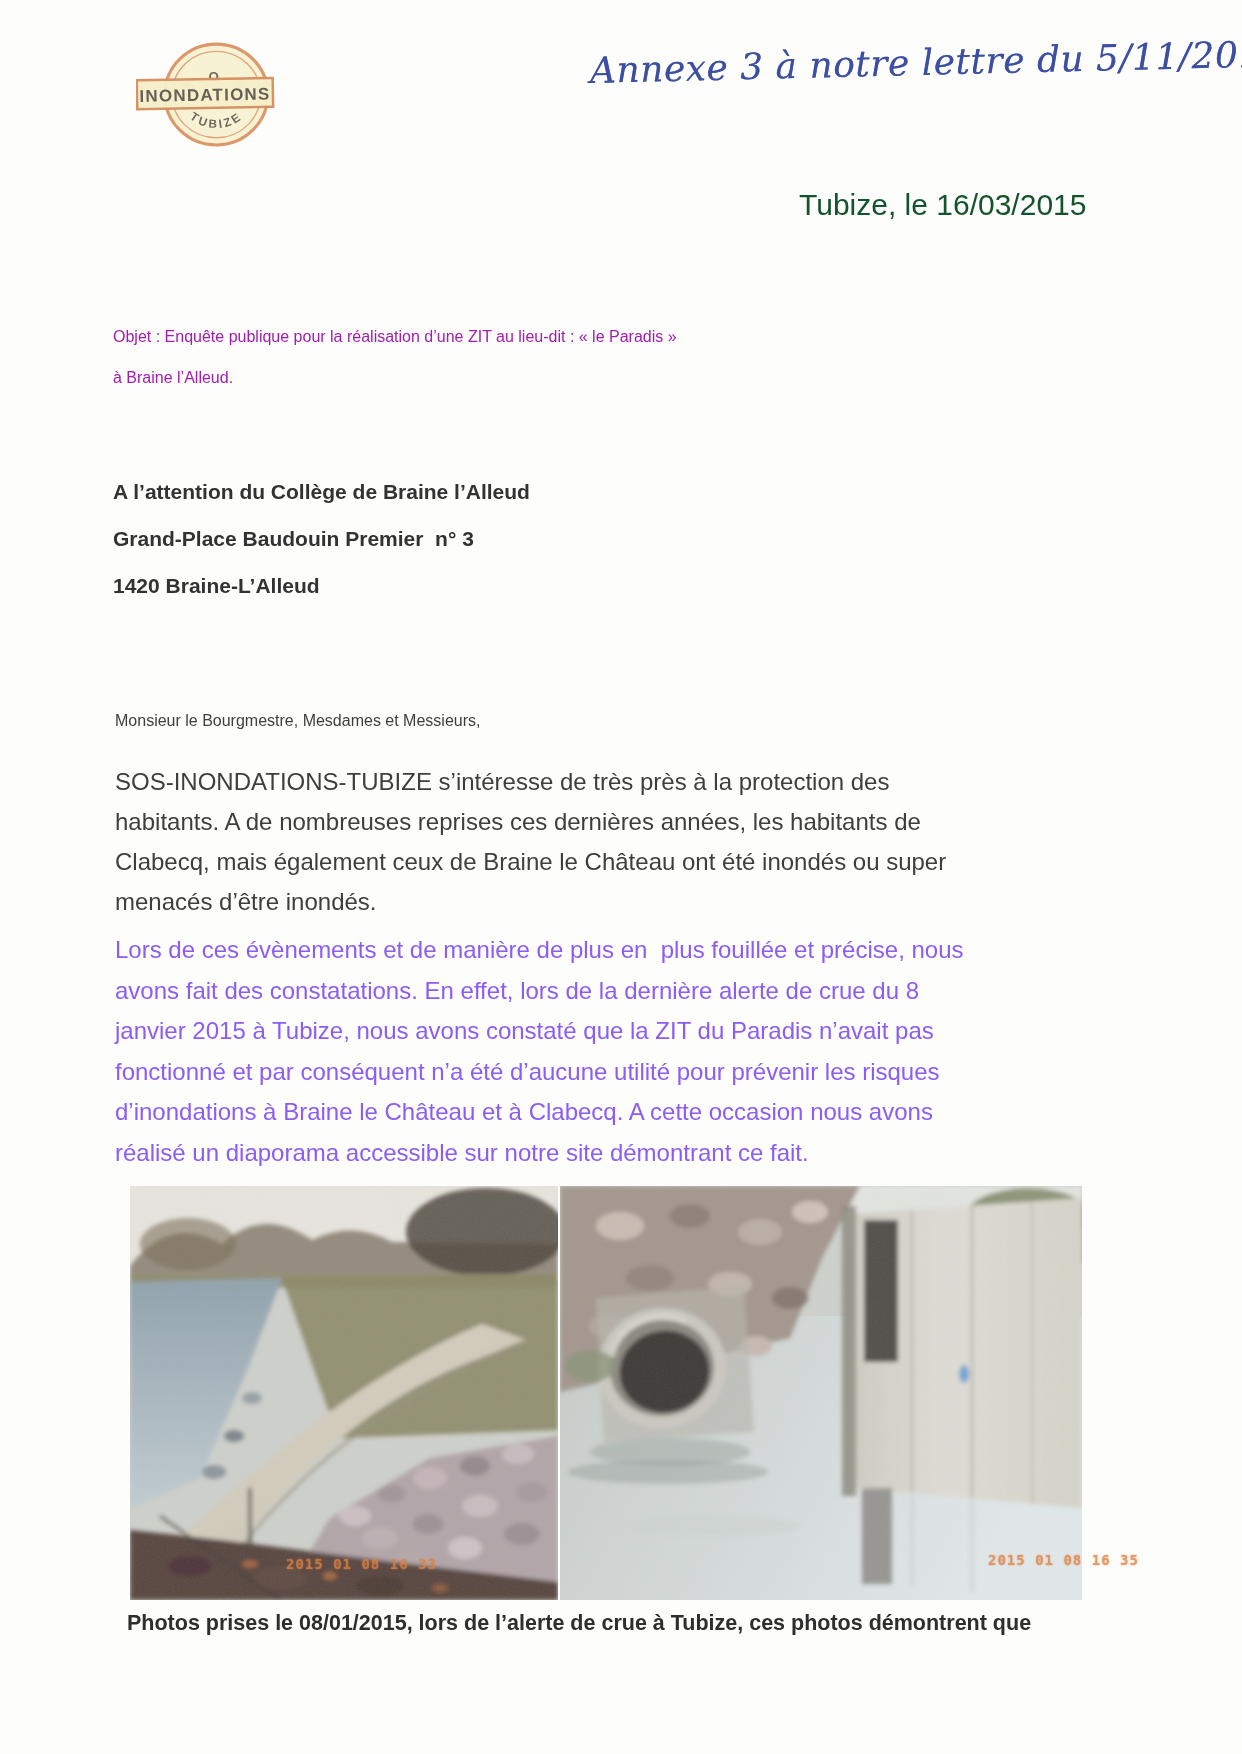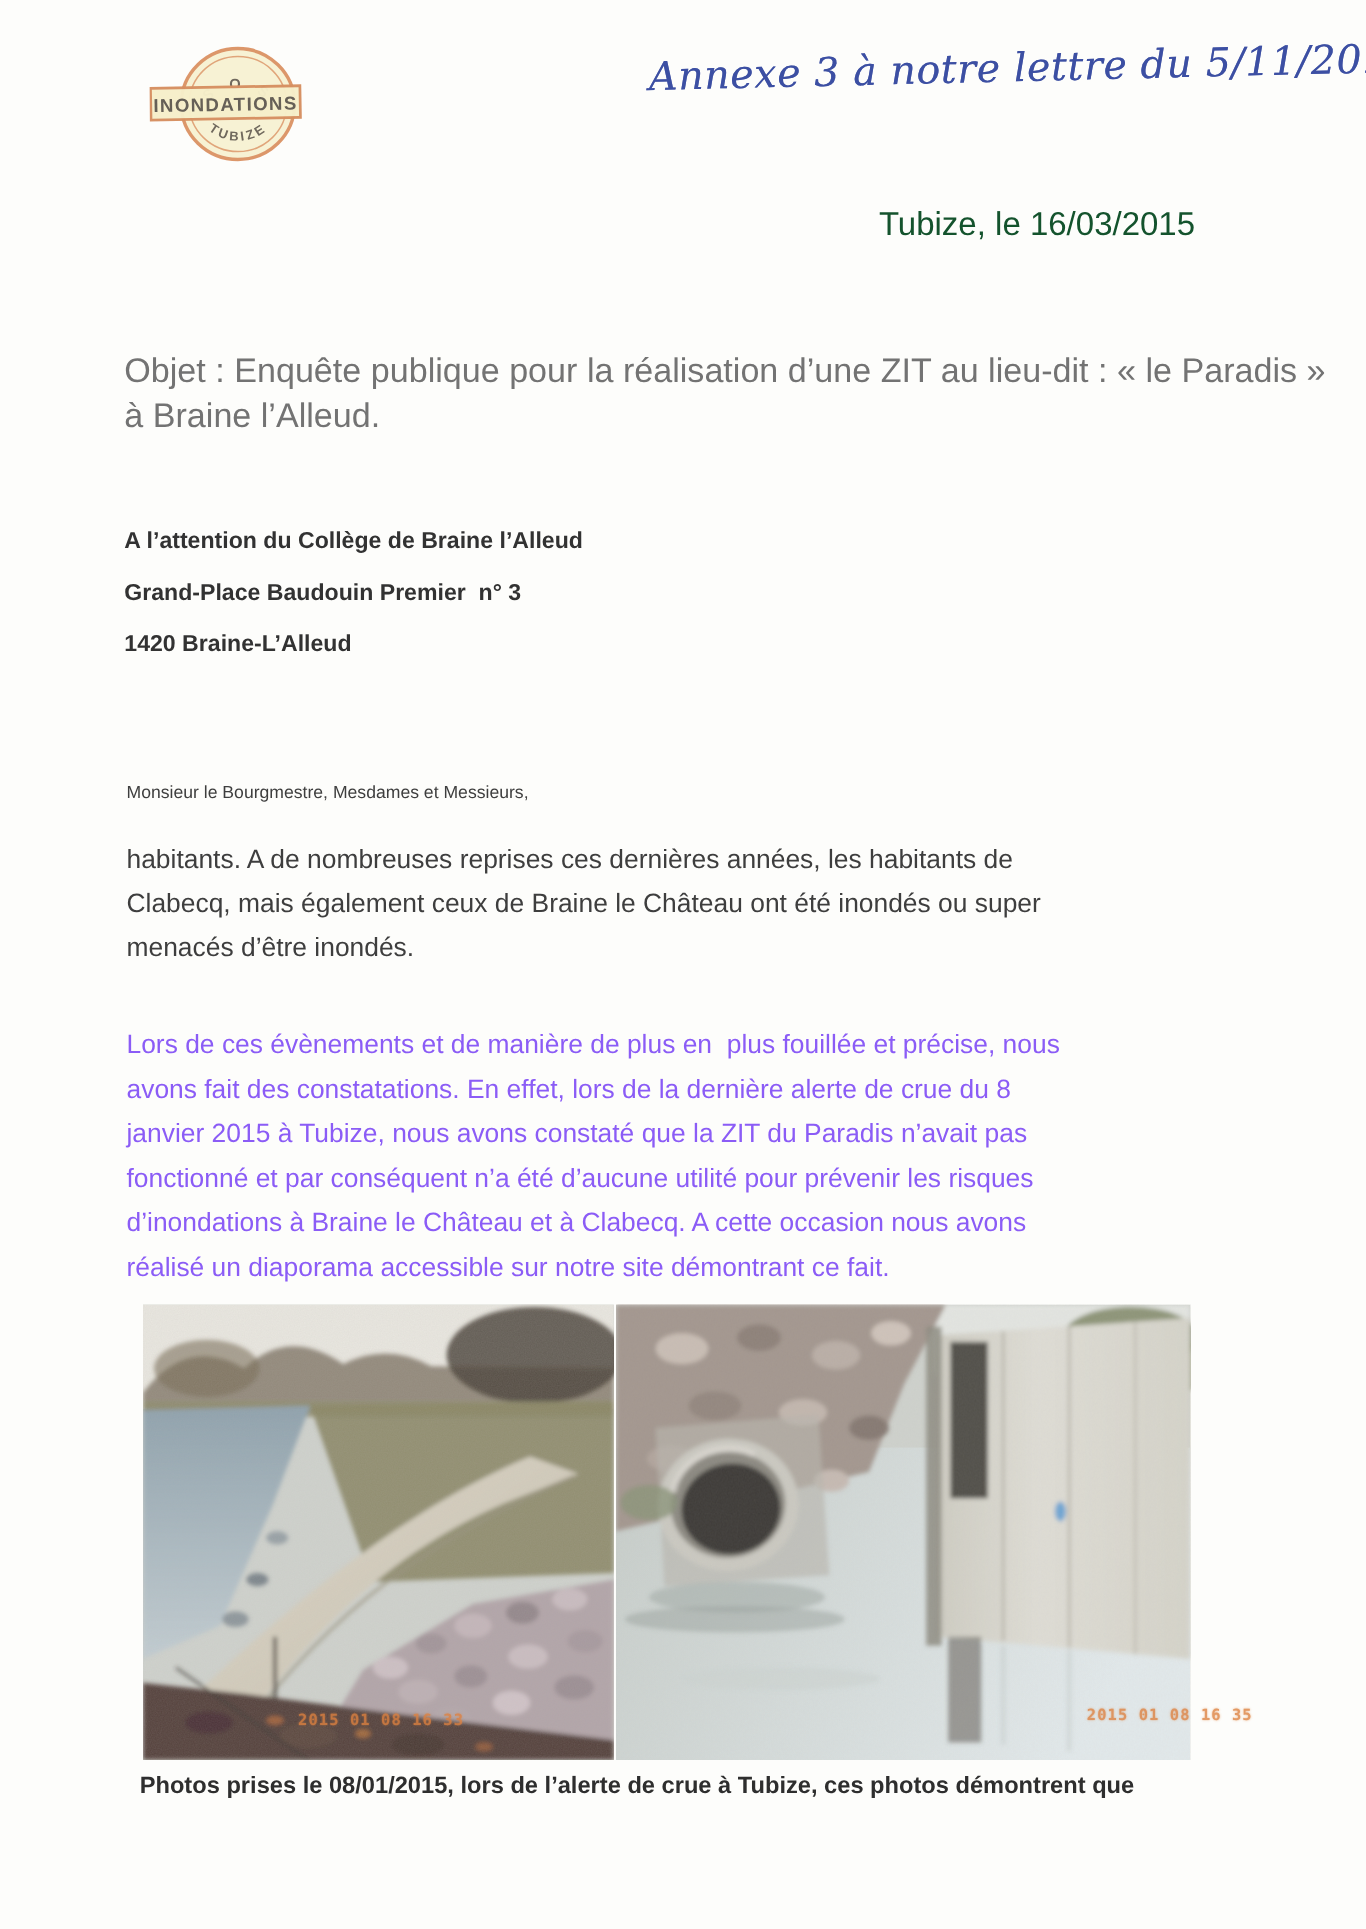--- a/index.html
+++ b/index.html
@@ -16,39 +16,39 @@
   .handwriting{
     left:590px;top:50px;width:648px;
     font-family:"DejaVu Serif",serif;font-style:italic;
     font-size:36px;letter-spacing:.5px;white-space:nowrap;
     transform:rotate(-1.4deg);transform-origin:left center;
     text-shadow:0 0 .6px rgba(58,77,160,.7);
   }
   
   .dateline{left:799px;top:188px;font-size:30px;color:#14532d;}
   
-  .subject{left:113px;top:316px;font-size:31px;line-height:41px;color:#737373;}
+  .subject{left:113px;top:316px;font-size:16px;line-height:41px;color:#a21caf;}
   
   .recipient{left:113px;top:468px;font-size:21px;font-weight:bold;line-height:47px;color:#323232;}
   
   .salutation{left:115px;top:712px;font-size:16px;color:#3e3e3e;}
   .para1{left:115px;top:762px;font-size:24px;line-height:40px;color:#3e3e3e;}
   .para2{left:115px;top:930px;font-size:24px;line-height:40.5px;color:#8b5cf6;}
   
   .photos{left:130px;top:1186px;width:952px;height:414px;display:flex;gap:2px;}
   .photo{position:relative;height:414px;overflow:hidden;background:#cfd2cd;}
   .photo.left{width:428px;}
   .photo.right{width:522px;}
   .photo svg{display:block;width:100%;height:100%;}
   .timestamp{
     position:absolute;font-family:"DejaVu Sans Mono",monospace;
     font-size:14px;font-weight:bold;letter-spacing:1px;color:#dd8140;
     opacity:.8;text-shadow:0 0 2px rgba(221,129,64,.85);white-space:nowrap;
   }
-  .ts-left{left:271px;top:1556px;}
+  .ts-left{left:286px;top:1556px;}
   .ts-right{left:948px;top:1552px;margin-left:40px;}
   
   .caption{left:127px;top:1602px;font-size:21.5px;font-weight:bold;line-height:42px;color:#2e2e2e;}
 </style>
 </head>
 <body>
 
 <div class="page">
 
   <div class="abs stamp">
@@ -88,20 +88,21 @@
 
   <div class="abs recipient">
       <div class="line">A l’attention du Collège de Braine l’Alleud</div>
       <div class="line">Grand-Place Baudouin Premier  n° 3</div>
       <div class="line">1420 Braine-L’Alleud</div>
     </div>
 
   <div class="abs salutation">Monsieur le Bourgmestre, Mesdames et Messieurs,</div>
 
   <div class="abs para1">
+      <div class="line">SOS-INONDATIONS-TUBIZE s’intéresse de très près à la protection des</div>
       <div class="line">habitants. A de nombreuses reprises ces dernières années, les habitants de</div>
       <div class="line">Clabecq, mais également ceux de Braine le Château ont été inondés ou super</div>
       <div class="line">menacés d’être inondés.</div>
     </div>
   <div class="abs para2">
       <div class="line">Lors de ces évènements et de manière de plus en  plus fouillée et précise, nous</div>
       <div class="line">avons fait des constatations. En effet, lors de la dernière alerte de crue du 8</div>
       <div class="line">janvier 2015 à Tubize, nous avons constaté que la ZIT du Paradis n’avait pas</div>
       <div class="line">fonctionné et par conséquent n’a été d’aucune utilité pour prévenir les risques</div>
       <div class="line">d’inondations à Braine le Château et à Clabecq. A cette occasion nous avons</div>

